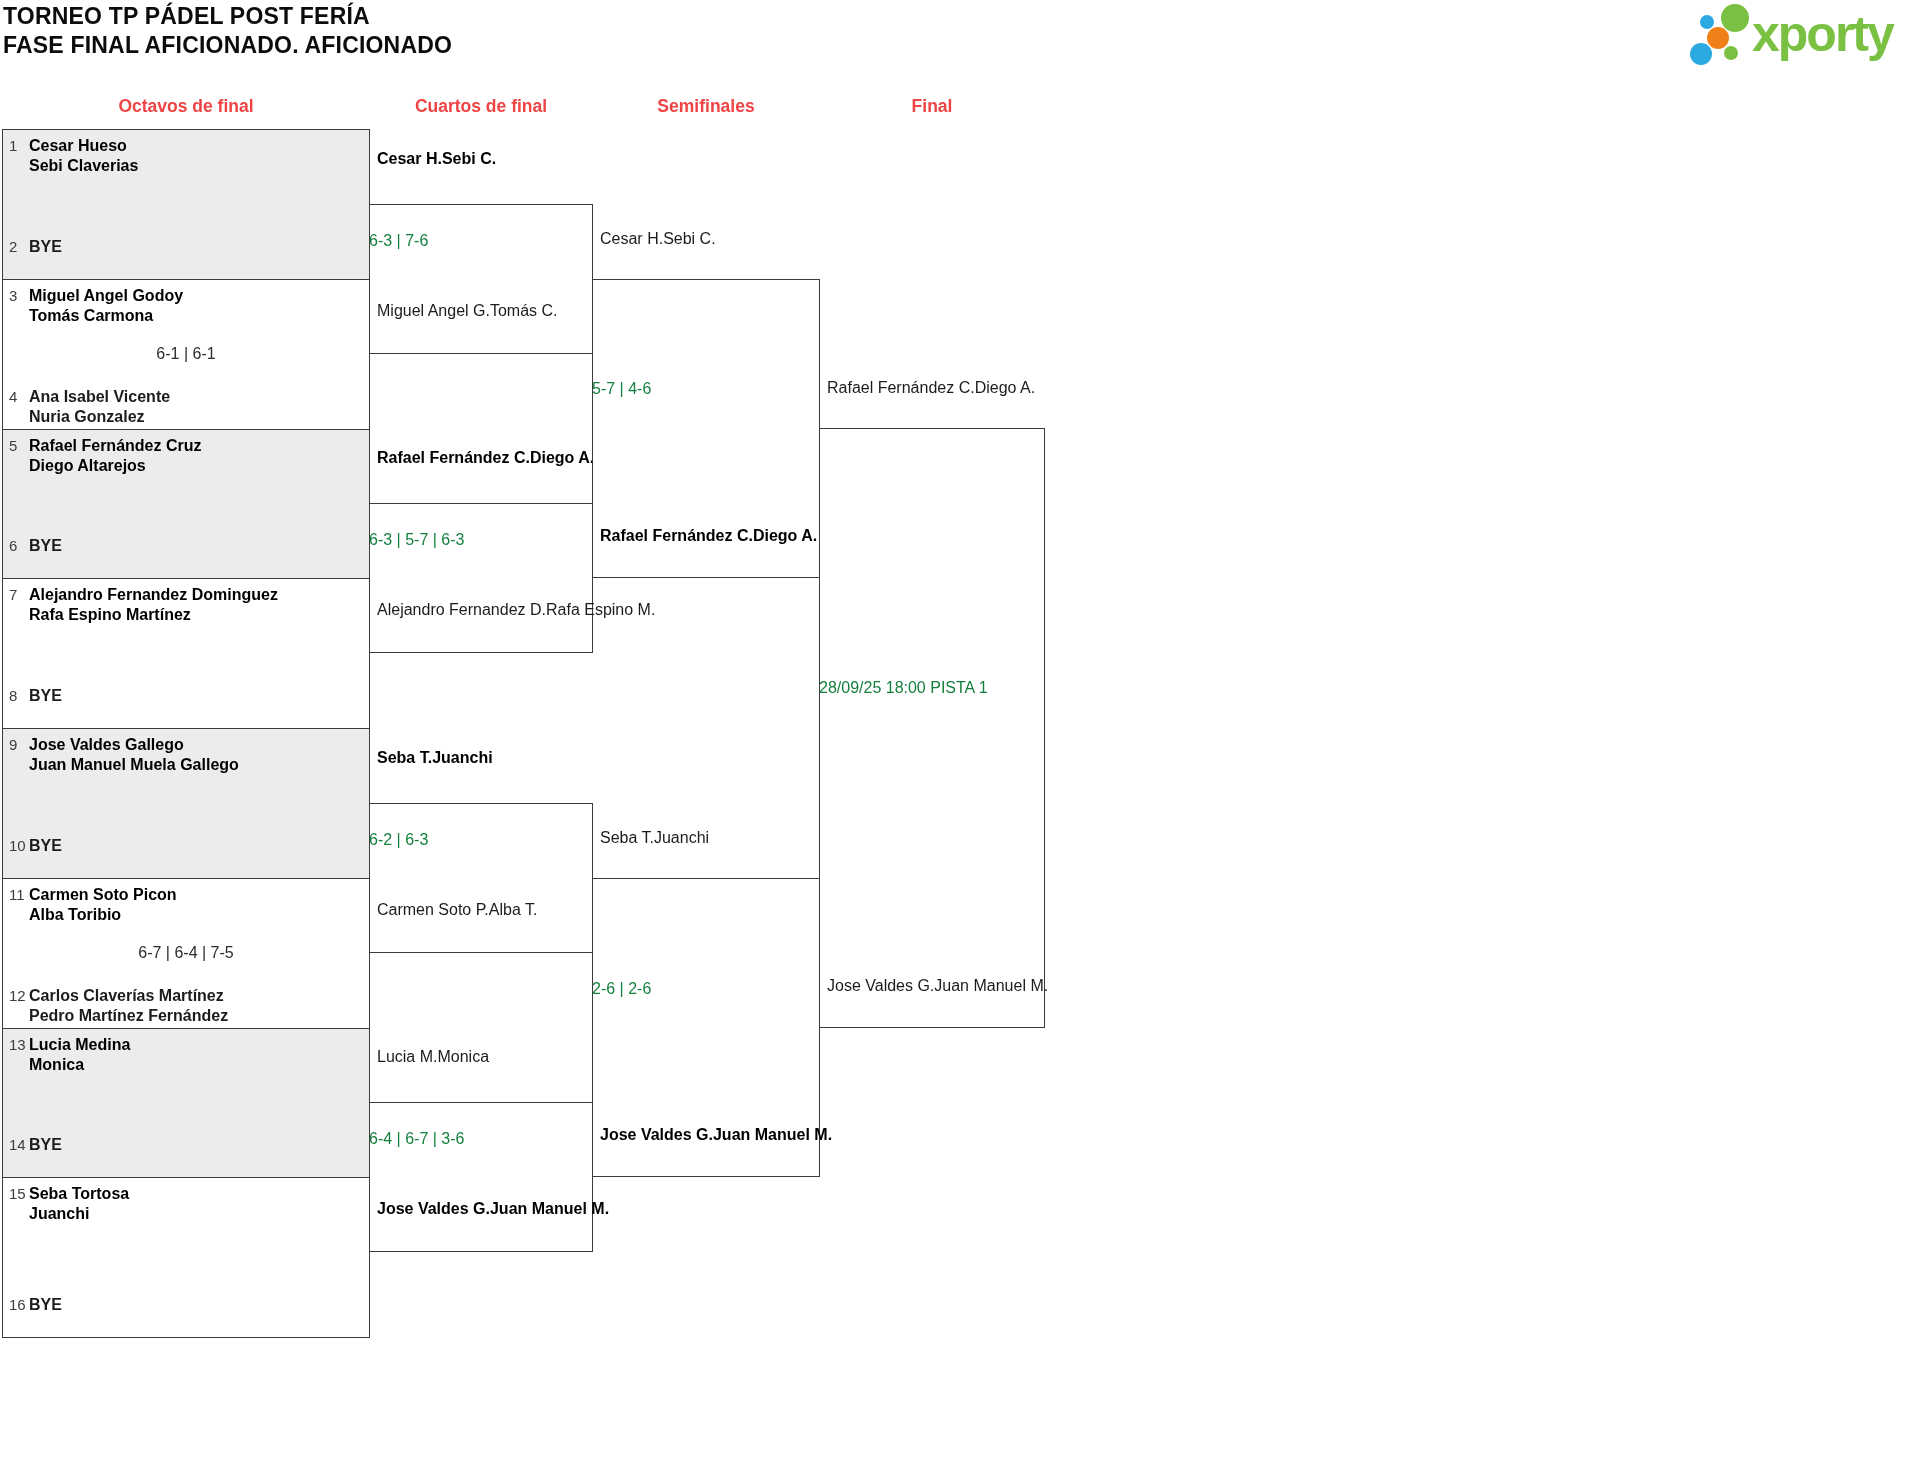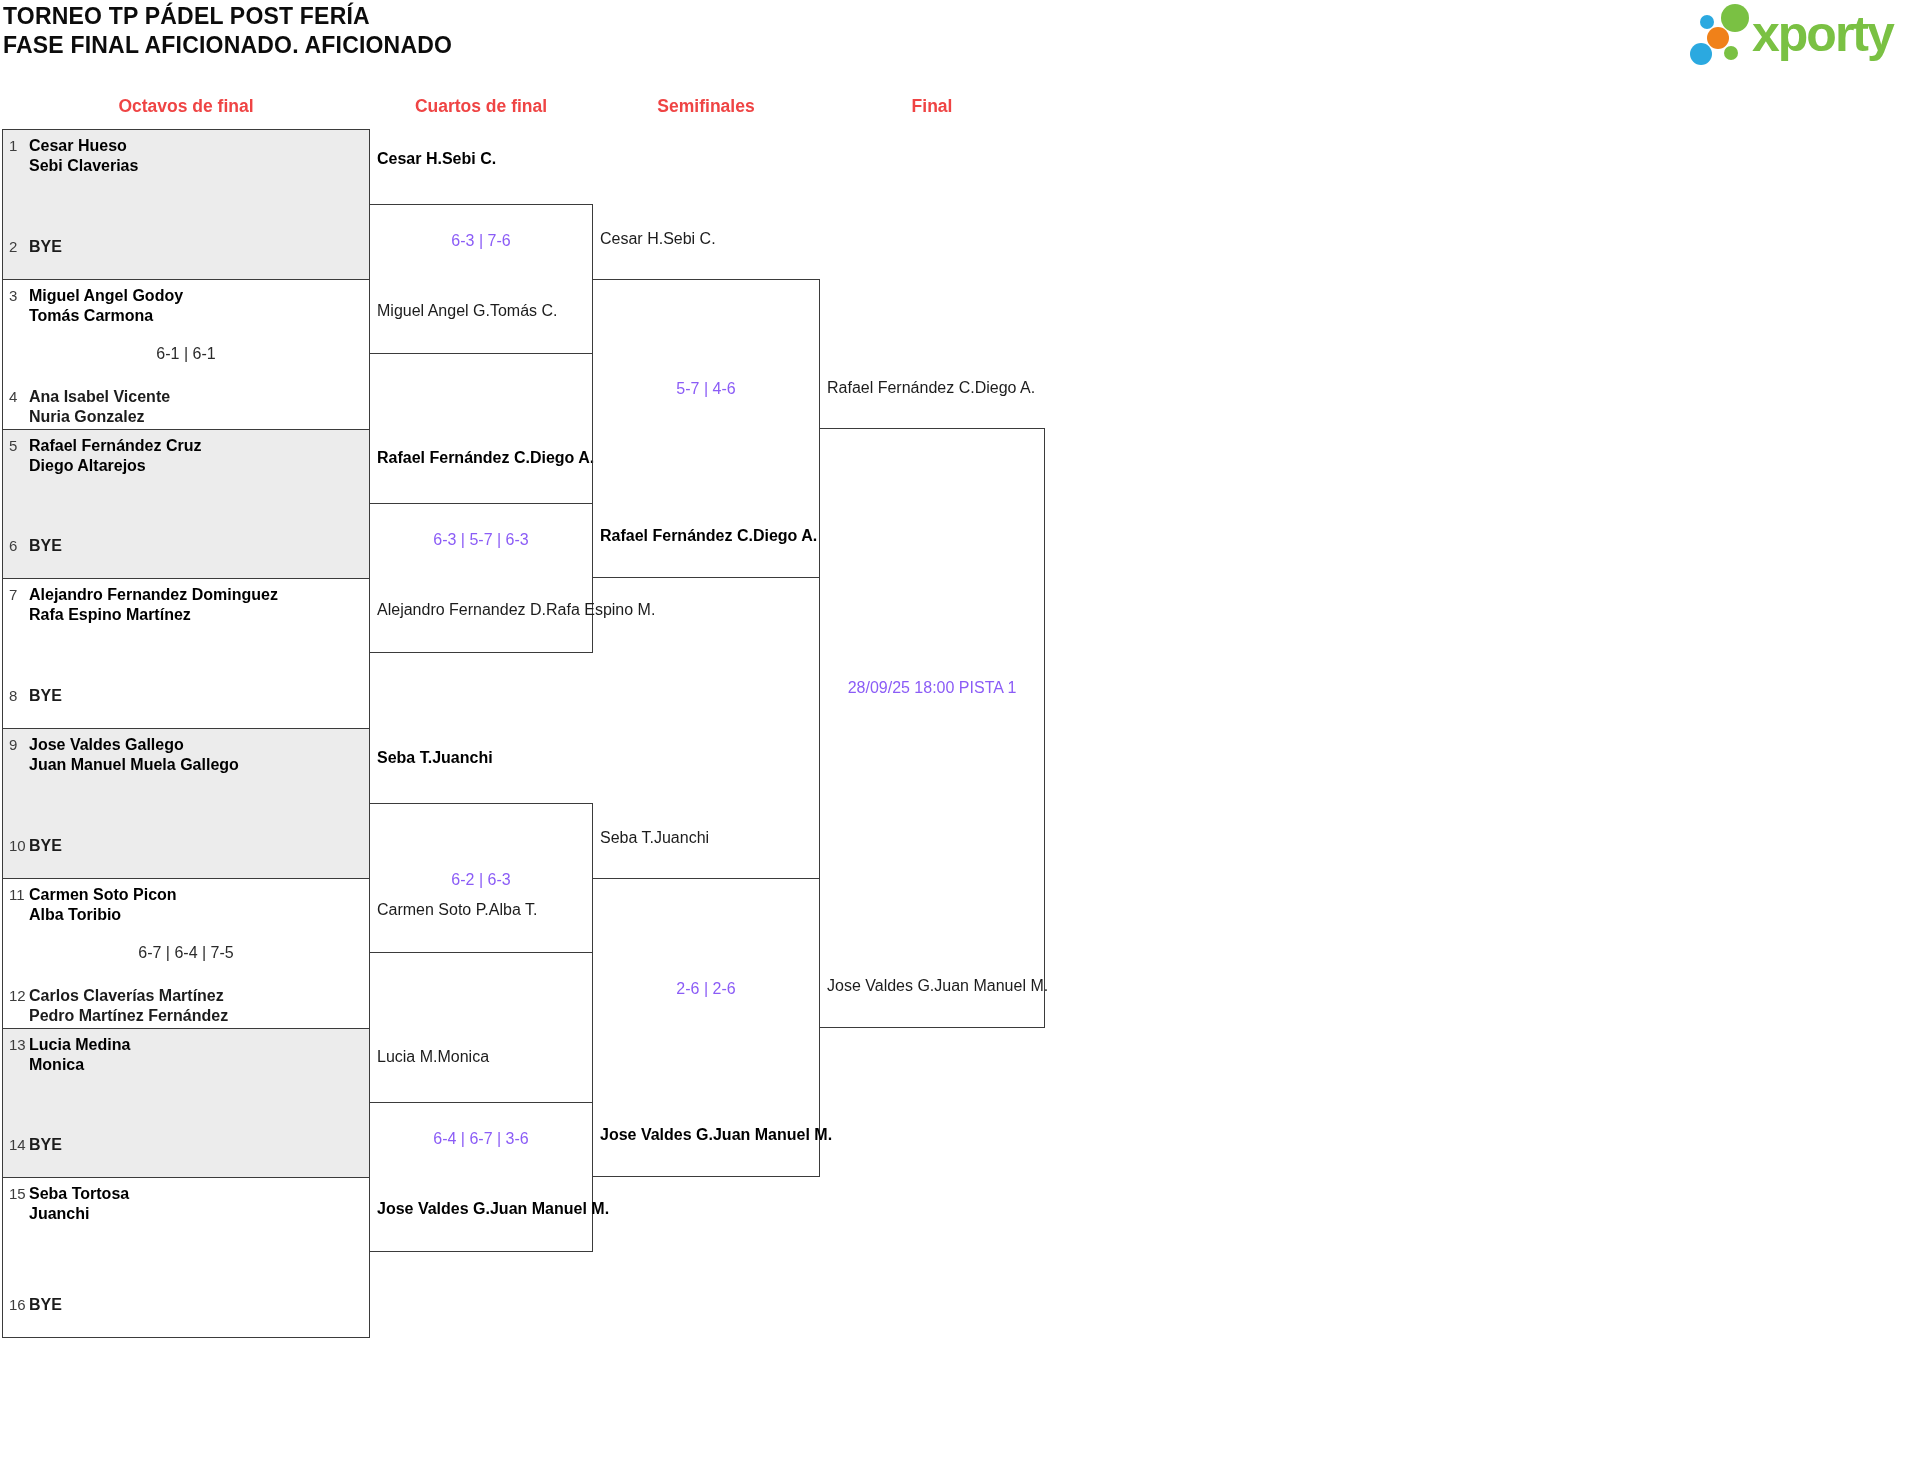--- a/index.html
+++ b/index.html
@@ -26,21 +26,21 @@
   .entry{position:absolute;display:flex;}
   .ea{top:6px;left:6px;right:4px;}
   .eb{bottom:2px;left:6px;right:4px;height:40px;}
   .seed{flex:none;width:20px;font-size:15px;line-height:20px;color:#3d3d3d;}
   .names{display:flex;flex-direction:column;font-weight:bold;}
   .nl{font-size:16px;line-height:20px;white-space:nowrap;}
   .bold{font-weight:700;color:#000;}
 
   .score-oct{position:absolute;left:0;right:0;top:65px;text-align:center;font-size:16px;color:#2b2b2b;}
   .pair{position:absolute;display:flex;flex-direction:row;width:212px;}
-  .score{position:absolute;text-align:center;font-size:16px;color:#8b5cf6;white-space:nowrap;}
+  .score{position:absolute;font-size:16px;color:#15803d;white-space:nowrap;}
 </style>
 </head>
 <body>
 
 <div class="page">
 
   <div class="title">
     <div>TORNEO TP PÁDEL POST FERÍA</div>
     <div>FASE FINAL AFICIONADO. AFICIONADO</div>
   </div>
@@ -225,21 +225,21 @@
   <div class="score" style="left:369px;top:531px;width:224px">6-3 | 5-7 | 6-3</div>
   <div class="pair" style="left:377px;top:600px">
     <span class="nl">Alejandro Fernandez D.</span>
     <span class="nl">Rafa Espino M.</span>
   </div>
 
   <div class="pair bold" style="left:377px;top:748px">
     <span class="nl">Seba T.</span>
     <span class="nl">Juanchi</span>
   </div>
-  <div class="score" style="left:369px;top:871px;width:224px">6-2 | 6-3</div>
+  <div class="score" style="left:369px;top:831px;width:224px">6-2 | 6-3</div>
   <div class="pair" style="left:377px;top:900px">
     <span class="nl">Carmen Soto P.</span>
     <span class="nl">Alba T.</span>
   </div>
 
   <div class="pair" style="left:377px;top:1047px">
     <span class="nl">Lucia M.</span>
     <span class="nl">Monica</span>
   </div>
   <div class="score" style="left:369px;top:1130px;width:224px">6-4 | 6-7 | 3-6</div>

